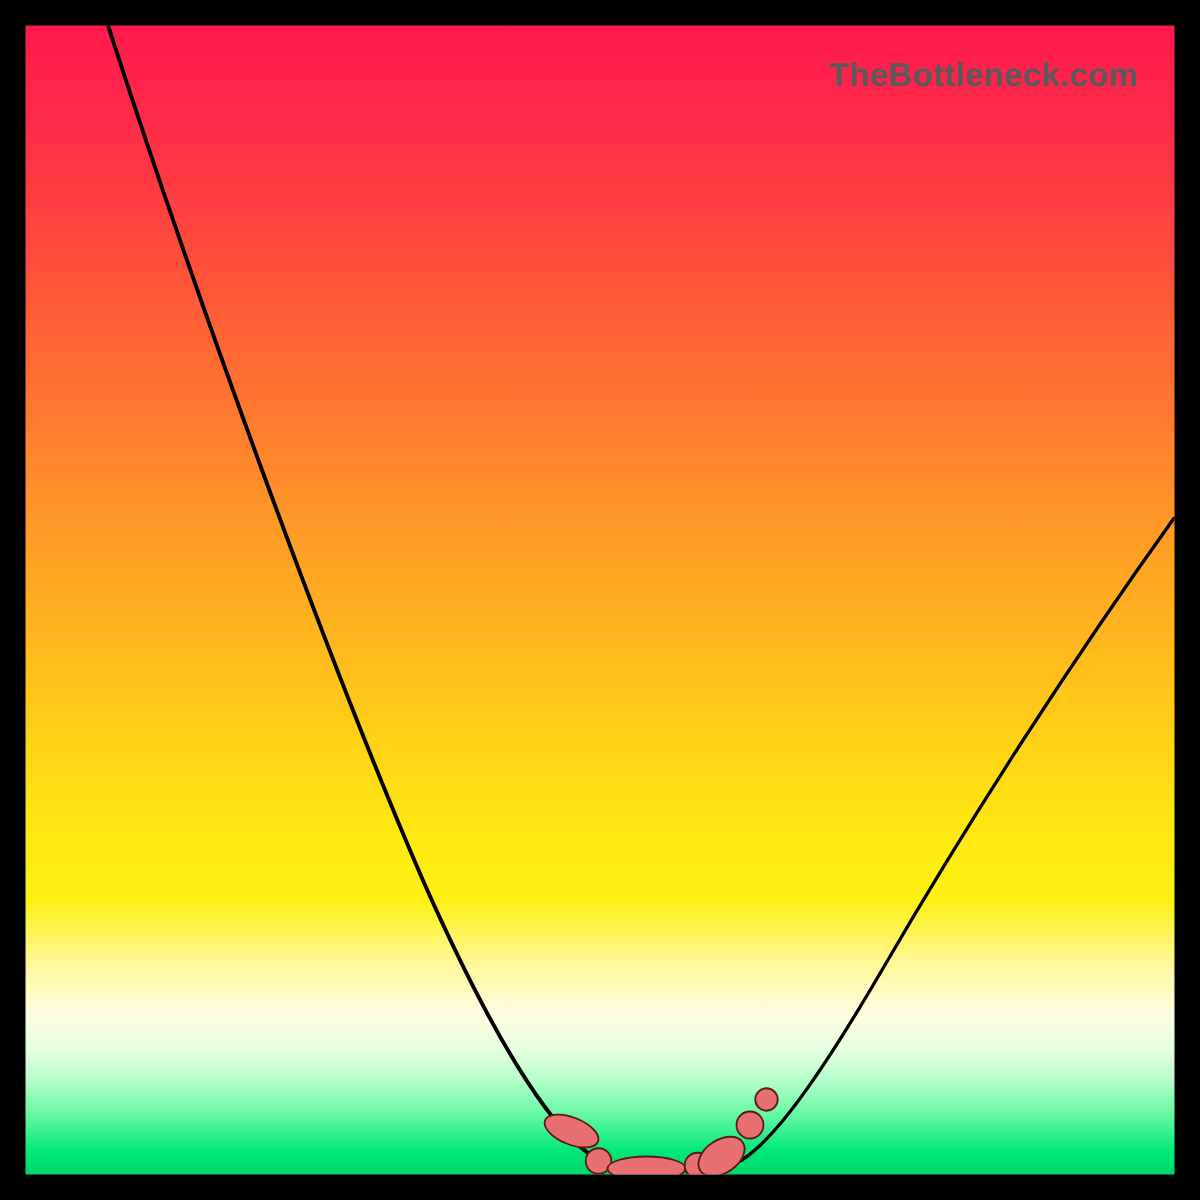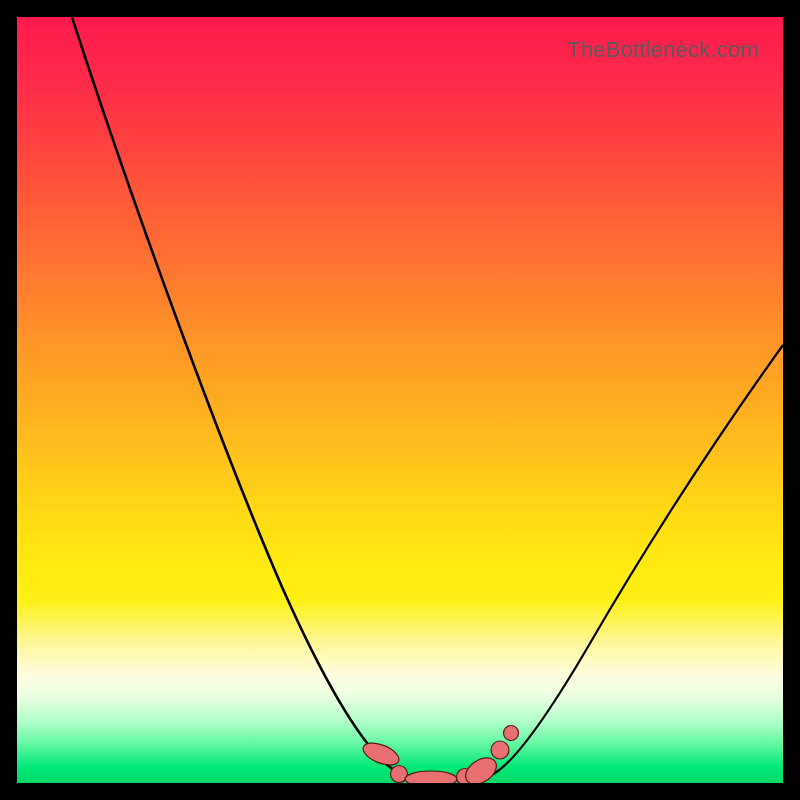--- a/index.html
+++ b/index.html
@@ -36,21 +36,21 @@
       #00e878 98%,
       #00d868 100%
     );
   }
   .watermark {
     position: absolute;
     top: 20px;
     right: 24px;
     color: #5a5a5a;
     font-size: 22px;
-    font-weight: 400;
+    font-weight: 700;
     letter-spacing: 0.2px;
     z-index: 10;
   }
   svg.curve {
     position: absolute;
     left: 0;
     top: 0;
     width: 766px;
     height: 766px;
     z-index: 5;

